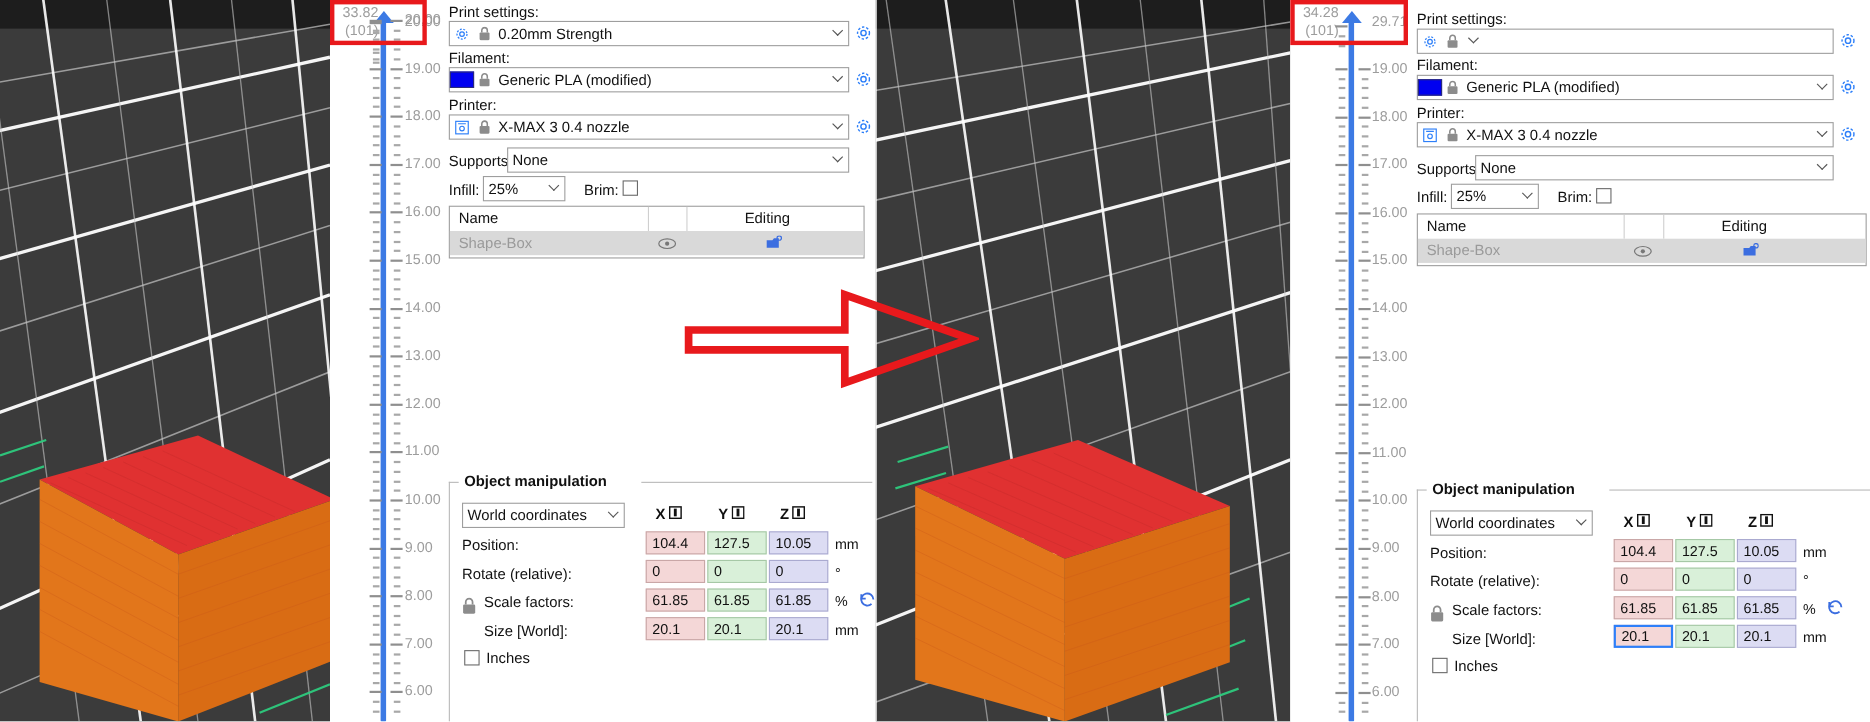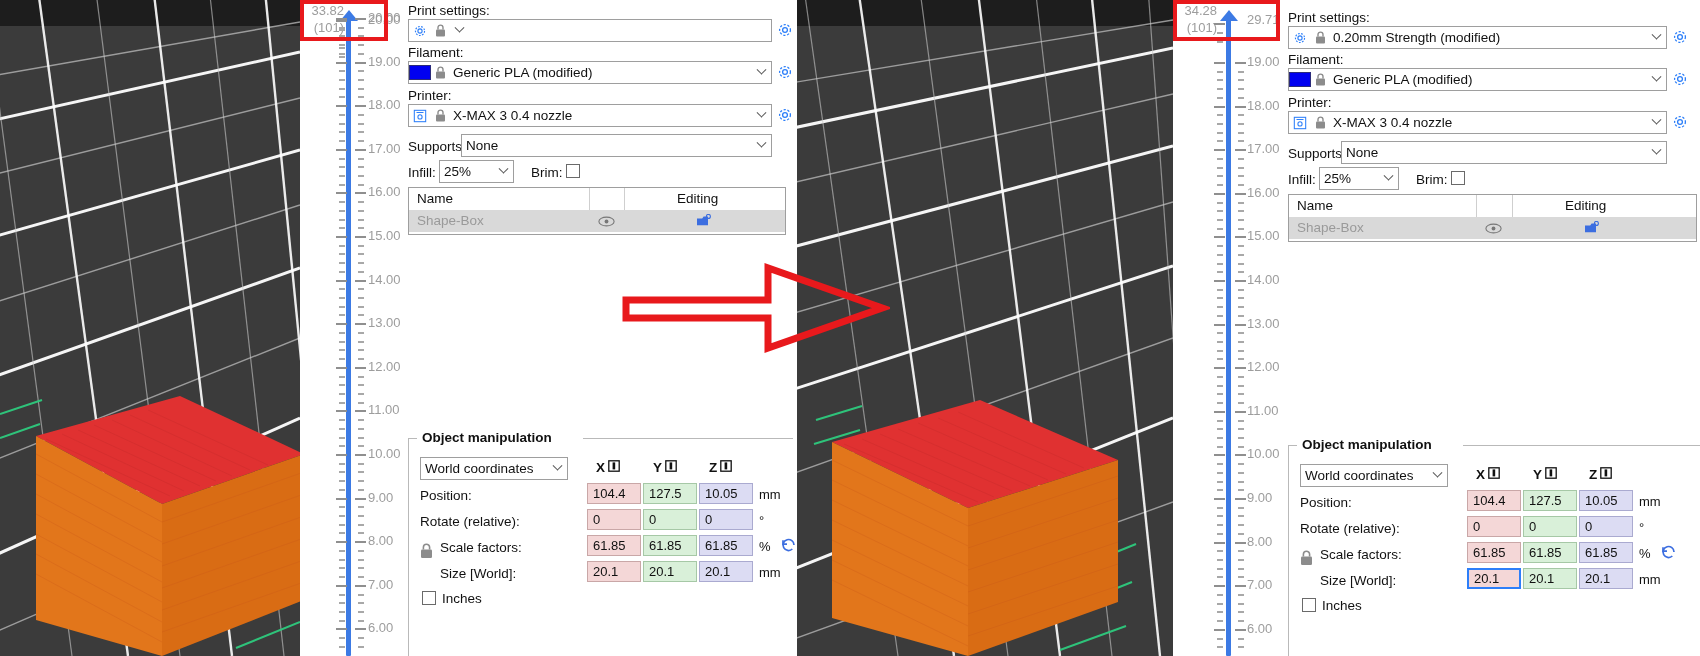--- a/index.html
+++ b/index.html
@@ -407,20 +407,21 @@
                 <circle cx="8" cy="8" r="5.2" stroke-dasharray="2 1.6"></circle>
               </g>
             </svg>
         </span>
         <span class="lockicon">
           <svg width="11" height="13" viewBox="0 0 11 13">
               <rect x="1" y="5.5" width="9" height="7" rx="1" fill="#8c8c8c"></rect>
               <path d="M3 5.5V3.6a2.5 2.5 0 0 1 5 0v1.9" stroke="#8c8c8c" stroke-width="1.4" fill="none"></path>
             </svg>
         </span>
+        <span class="cbtext">0.20mm Strength</span>
         <span class="arrow">
             <i></i>
           </span>
       </div>
       <div class="gearbtn" style="left:372px; top:22px;">
         <svg width="16" height="16" viewBox="0 0 16 16">
             <g fill="none" stroke="#2d7ff9" stroke-width="1.3">
           <circle cx="8" cy="8" r="2.4"></circle>
               <circle cx="8" cy="8" r="5.4" stroke-dasharray="2.2 1.7"></circle>
             </g>
@@ -859,21 +860,20 @@
                 <circle cx="8" cy="8" r="5.2" stroke-dasharray="2 1.6"></circle>
               </g>
             </svg>
         </span>
         <span class="lockicon">
           <svg width="11" height="13" viewBox="0 0 11 13">
               <rect x="1" y="5.5" width="9" height="7" rx="1" fill="#8c8c8c"></rect>
               <path d="M3 5.5V3.6a2.5 2.5 0 0 1 5 0v1.9" stroke="#8c8c8c" stroke-width="1.4" fill="none"></path>
             </svg>
         </span>
-        <span class="cbtext">0.20mm Strength (modified)</span>
         <span class="arrow">
             <i></i>
           </span>
       </div>
       <div class="gearbtn" style="left:387px; top:29px;">
         <svg width="16" height="16" viewBox="0 0 16 16">
             <g fill="none" stroke="#2d7ff9" stroke-width="1.3">
           <circle cx="8" cy="8" r="2.4"></circle>
               <circle cx="8" cy="8" r="5.4" stroke-dasharray="2.2 1.7"></circle>
             </g>

